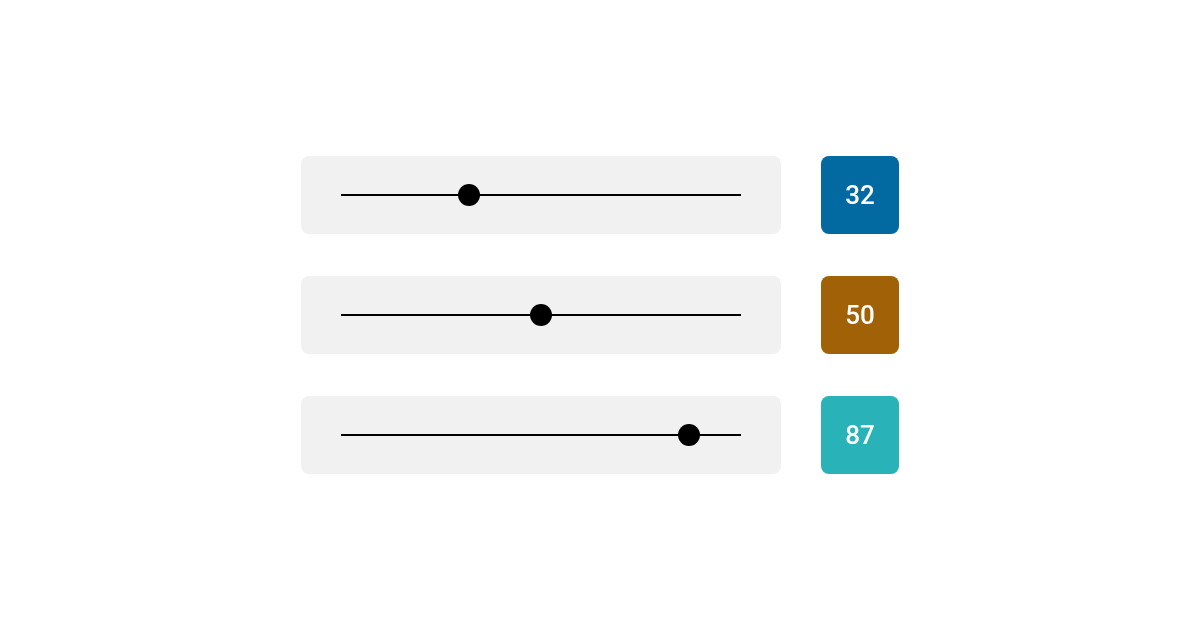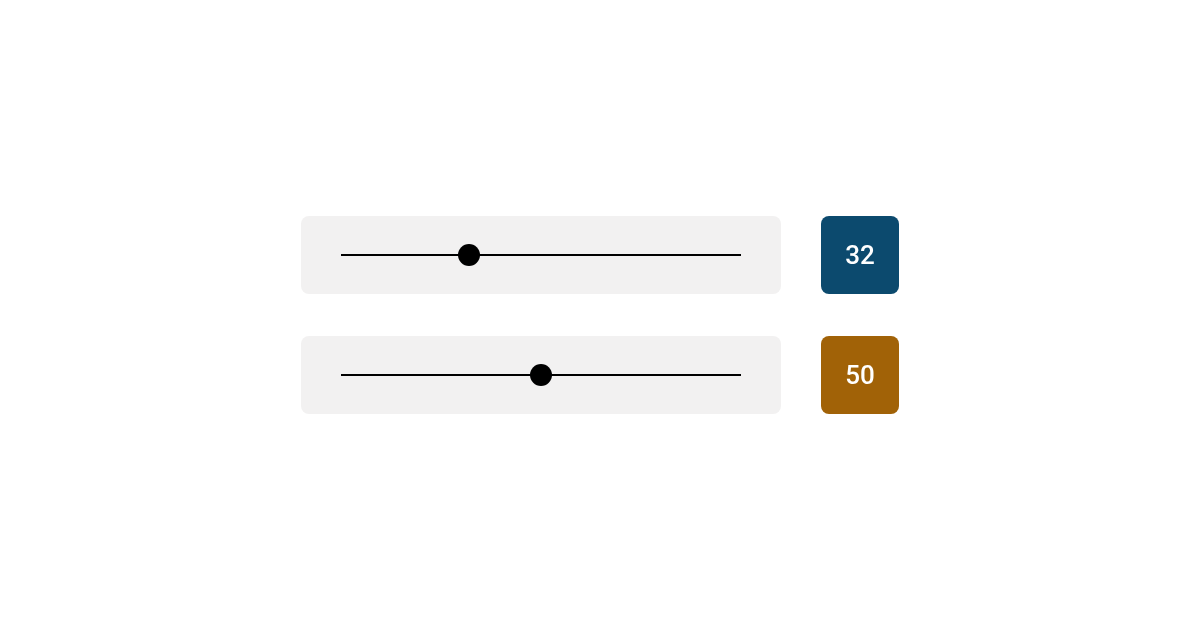--- a/index.html
+++ b/index.html
@@ -67,30 +67,40 @@
 <body>
 
 <div class="sliders-container">
 
   <div class="slider-row">
     <div class="slider-box">
       <div class="slider-track">
         <div class="slider-thumb" style="left:32%"></div>
       </div>
     </div>
-    <div class="value-badge" style="background:#0c4a6e">
+    <div class="value-badge" style="background:#0369a1">
       <span>32</span>
     </div>
   </div>
 
   <div class="slider-row">
     <div class="slider-box">
       <div class="slider-track">
         <div class="slider-thumb" style="left:50%"></div>
       </div>
     </div>
     <div class="value-badge" style="background:#a16207">
       <span>50</span>
     </div>
   </div>
 
+  <div class="slider-row">
+    <div class="slider-box">
+      <div class="slider-track">
+        <div class="slider-thumb" style="left:87%"></div>
+      </div>
+    </div>
+    <div class="value-badge" style="background:#29b2b8">
+      <span>87</span>
+    </div>
+  </div>
 
 </div>
 
 </body></html>

